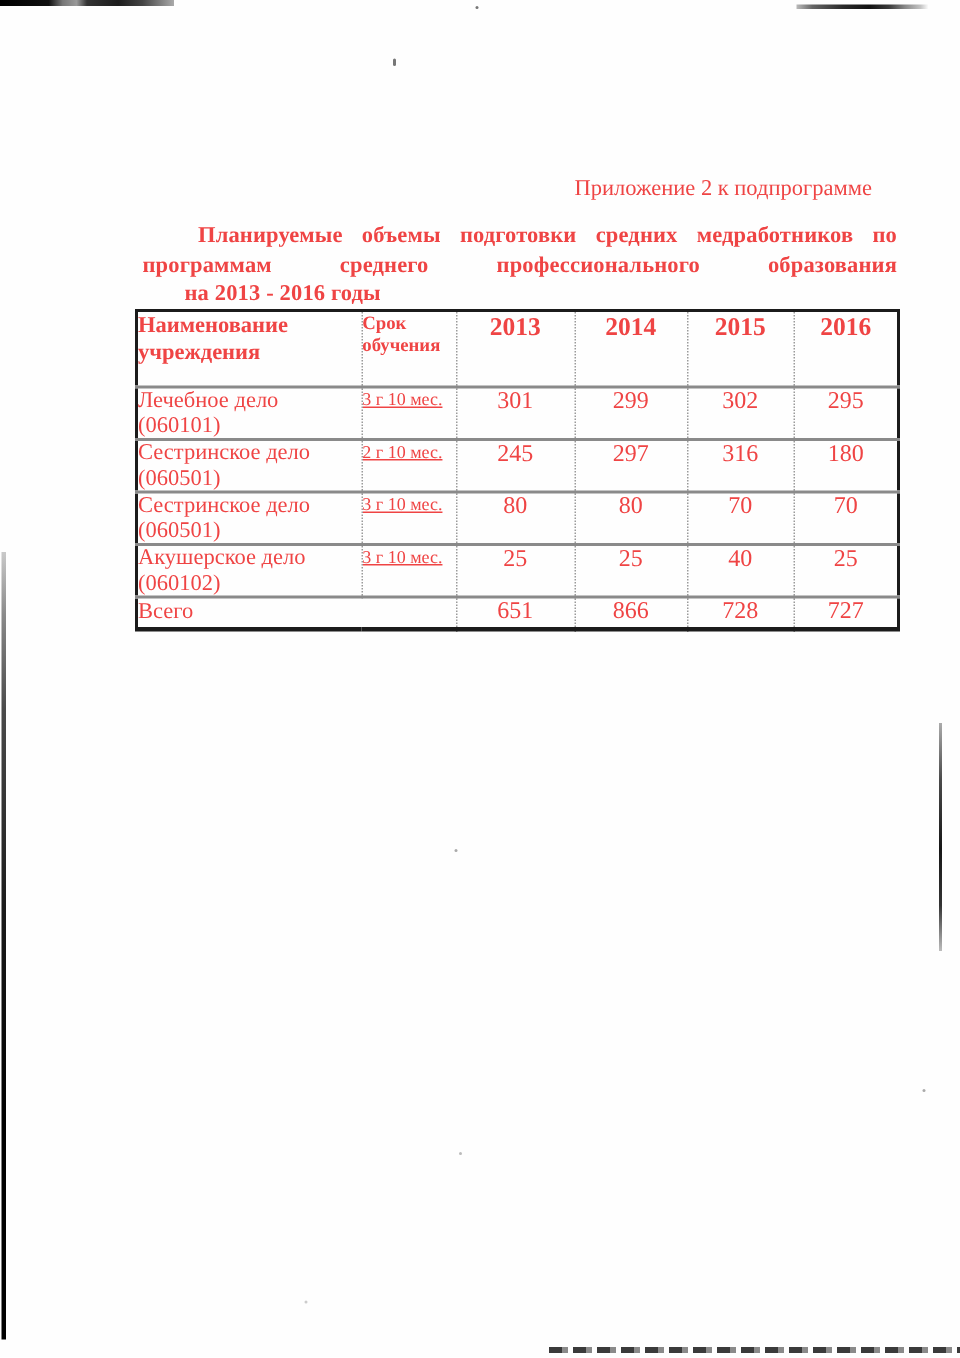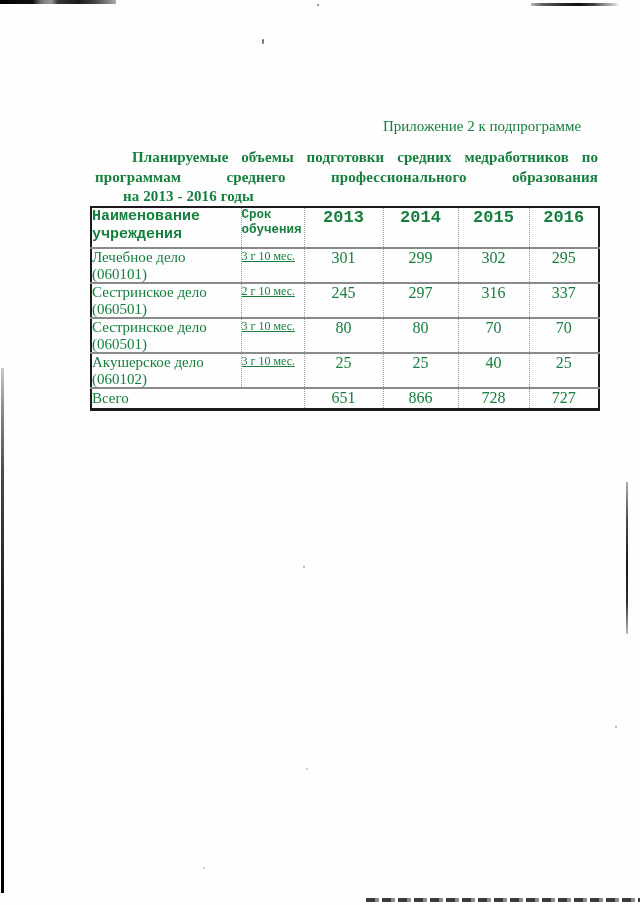--- a/index.html
+++ b/index.html
@@ -1,18 +1,18 @@
 <!DOCTYPE html>
 <html><head>
 <meta charset="utf-8">
 <style>
   html,body { margin:0; padding:0; background:#ffffff; }
   .page {
     position:relative; width:640px; height:905px; overflow:hidden;
-    background:#fefefe; color:#15803d;
+    background:#fefefe; color:#ef4444;
     font-family:"Liberation Serif", serif;
   }
 
   
   .annex {
     position:absolute; left:383px; top:117px; width:215px;
     font-size:15px; line-height:18px; text-align:left; white-space:nowrap;
   }
 
   
@@ -24,21 +24,21 @@
   .title-line.indent { padding-left:37px; box-sizing:border-box; }
   .title-line.last { text-align-last:left;margin-left:28px; }
 
   
   table.doc {
     position:absolute; left:90px; top:206px; width:508px;
     border-collapse:collapse; table-layout:fixed;
     border:2px solid #1b1b1b; border-bottom-width:3px;
   }
   table.doc th, table.doc td { vertical-align:top; padding:0; overflow:hidden; }
-  table.doc thead tr { height:41px;font-family:Liberation Mono, monospace; }
+  table.doc thead tr { height:51px; }
   table.doc tbody tr { height:33px; border-top:2px solid #8a8a8a; }
   table.doc tbody tr.total-row { height:21px; }
   table.doc th + th, table.doc td + td { border-left:1px dotted #9a9a9a; }
 
   th.h-name { font-size:15px; font-weight:bold; line-height:18px; text-align:left; padding:2px 2px 0 6px; }
   th.h-term { font-size:12.5px; font-weight:bold; line-height:15px; text-align:left; padding:4px 2px 0 4px;margin-top:16px; }
   th.h-year { font-size:17px; font-weight:bold; text-align:center; padding-top:4px; }
 
   td.c-nm  { font-size:15px; line-height:16.5px; text-align:left; padding:1px 2px 0 6px; font-weight:normal; }
   td.c-nm .code { display:block; }
@@ -118,21 +118,21 @@
       </tr>
       <tr>
         <td class="c-nm">
           <span>Сестринское дело</span>
           <span class="code">(060501)</span>
         </td>
         <td class="c-tm">2 г 10 мес.</td>
         <td class="c-val">245</td>
         <td class="c-val">297</td>
         <td class="c-val">316</td>
-        <td class="c-val">337</td>
+        <td class="c-val">180</td>
       </tr>
       <tr>
         <td class="c-nm">
           <span>Сестринское дело</span>
           <span class="code">(060501)</span>
         </td>
         <td class="c-tm">3 г 10 мес.</td>
         <td class="c-val">80</td>
         <td class="c-val">80</td>
         <td class="c-val">70</td>

